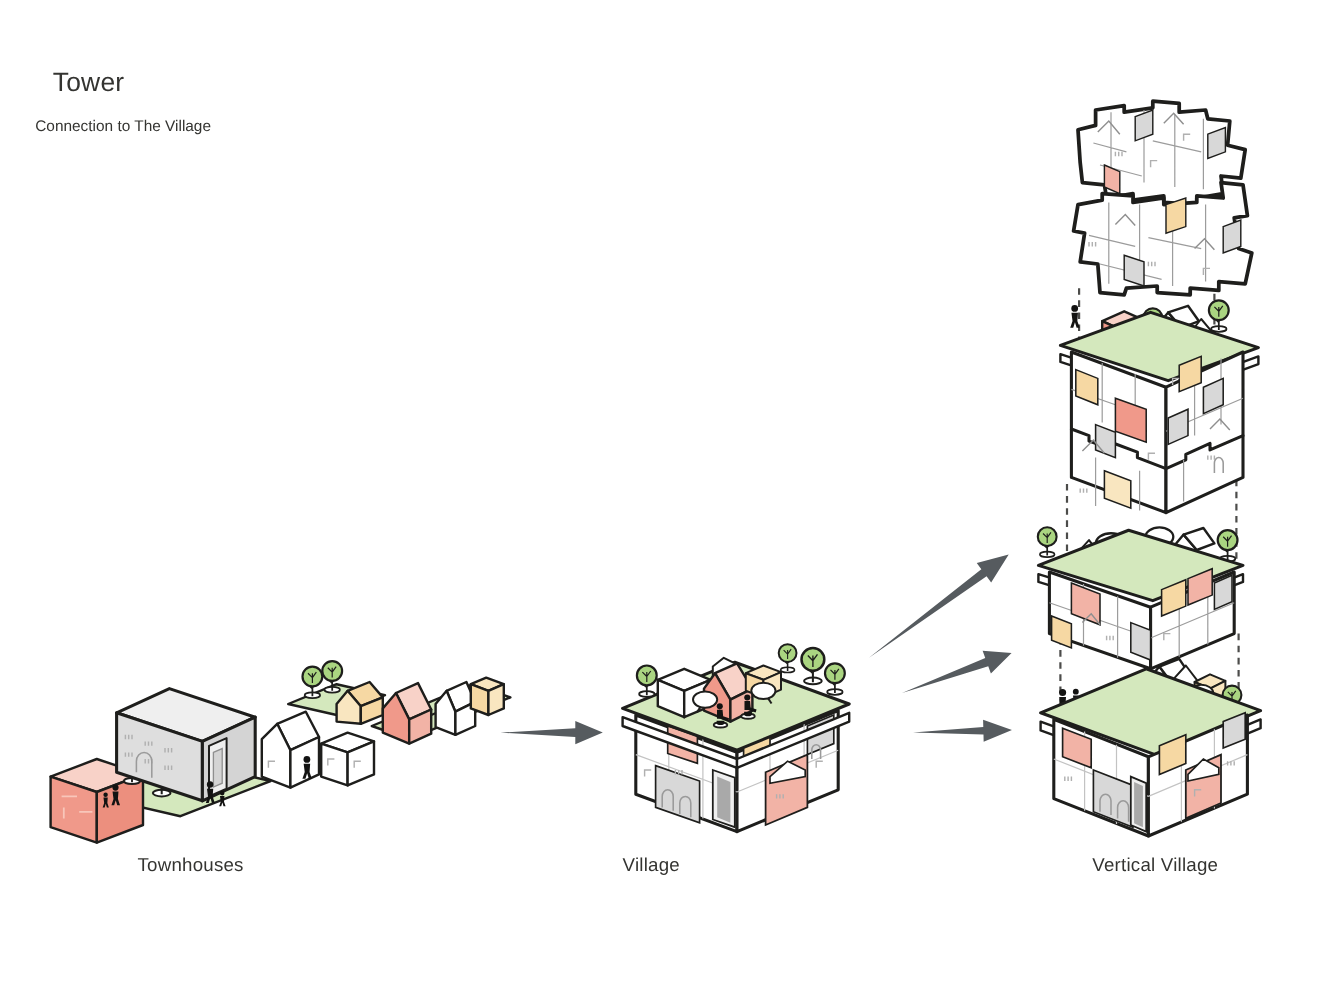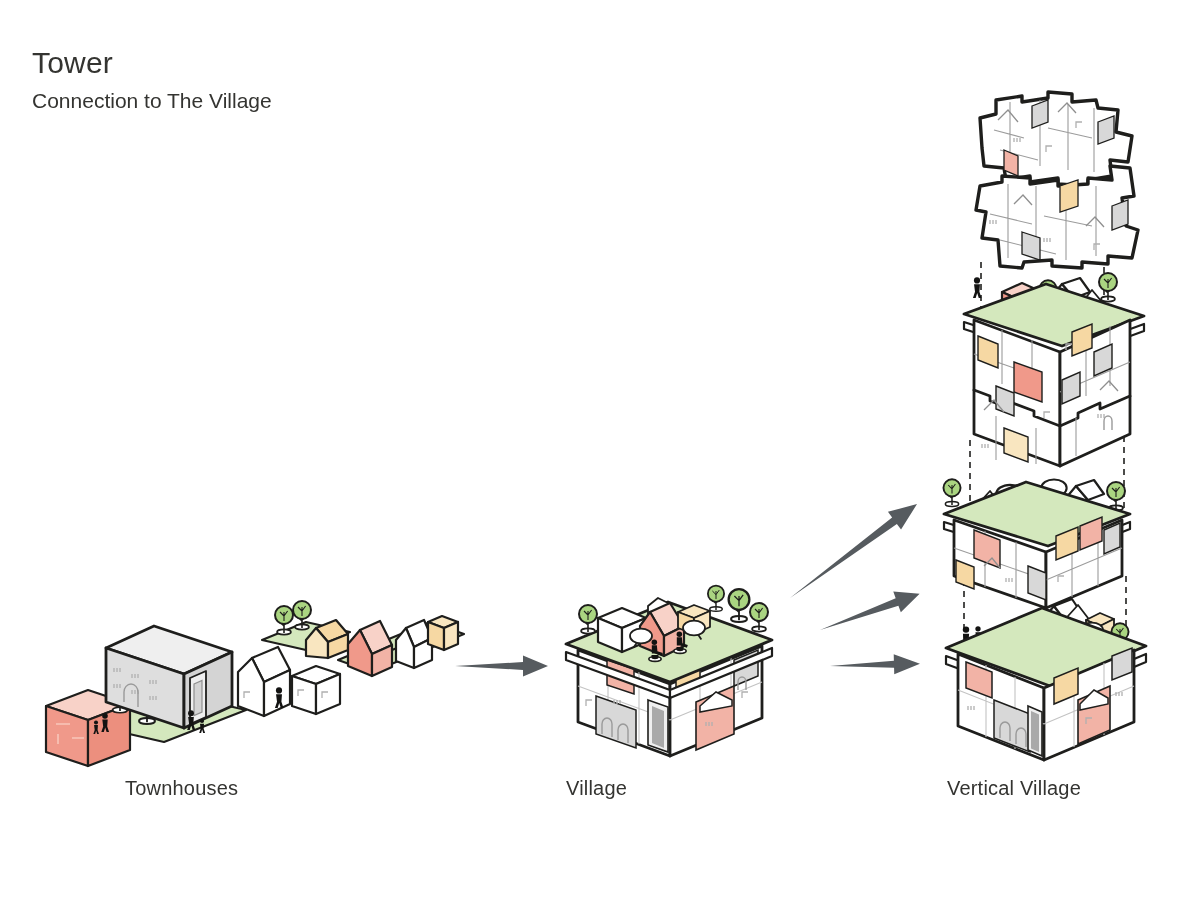--- a/index.html
+++ b/index.html
@@ -1,22 +1,22 @@
 <!DOCTYPE html>
 <html style="--background: #ffffff; --text: #343431; --outline: #1e1e1c; --arrow: #565b5f; --grass: #d4e8bd; --tree: #aad581; --pink: #f0998a; --pinkLight: #f8d2c8; --pinkPanel: #f2b3a6; --tan: #f6d8a3; --grayFacade: #d8d8d8; --grayLight: #efefef;"><head>
 <meta charset="utf-8">
 <style>
   html,body{margin:0;padding:0;background:#fff;}
   .canvas{position:relative;width:1200px;height:900px;background:var(--background,#fff);overflow:hidden;
           font-family:"Liberation Sans","DejaVu Sans",sans-serif;color:var(--text,#343431);}
   .hdr{position:absolute;left:32px;top:46px;}
-  .hdr h1{margin:0;font-size:30px;font-weight:500;letter-spacing:.2px;color:var(--text,#343431);}
-  .hdr p{margin:9px 0 0 0;font-size:21px;font-weight:400;color:var(--text,#343431);}
+  .hdr h1{margin:16px;font-size:24px;font-weight:500;letter-spacing:.2px;color:var(--text,#343431);}
+  .hdr p{margin:9px 0 0 0;font-size:14px;font-weight:400;color:var(--text,#343431);}
   .scene{position:absolute;left:0;top:0;width:1200px;height:900px;}
-  .stage-label{position:absolute;top:777px;font-size:20px;font-weight:400;color:var(--text,#343431);letter-spacing:.2px;}
+  .stage-label{position:absolute;top:777px;font-size:17px;font-weight:400;color:var(--text,#343431);letter-spacing:.2px;}
   
   .ol{stroke:var(--outline,#1e1e1c);stroke-linejoin:round;stroke-linecap:round;}
   .s35{stroke-width:3.4}.s3{stroke-width:2.8}.s2{stroke-width:2.2}.s18{stroke-width:1.8}
   .fw{fill:#fff}.fgrass{fill:var(--grass,#d4e8bd)}.ftree{fill:var(--tree,#aad581)}
   .fpink{fill:var(--pink,#f0998a)}.fpinkL{fill:var(--pinkLight,#f8d2c8)}.fpinkP{fill:var(--pinkPanel,#f2b3a6)}.fpinkD{fill:#ec8f7e}
   .ftan{fill:var(--tan,#f6d8a3)}.ftanL{fill:#f9e6c0}
   .fgray{fill:var(--grayFacade,#d8d8d8)}.fgrayL{fill:var(--grayLight,#efefef)}.fgrayM{fill:#dedede}.fgrayD{fill:#d4d4d4}
   .seam{stroke:#9c9c9c;stroke-width:1.1;fill:none}
   .seamL{stroke:#c3c3c3;stroke-width:1.1;fill:none}
   .mark{stroke:#b0b0b0;stroke-width:1.3;fill:none}
@@ -356,14 +356,14 @@
         <polygon points="1112,656 1132,648 1132,672 1112,680" class="fgray" stroke="#1e1e1c" stroke-width="1.5"></polygon>
         <use href="#win" transform="translate(968,706)"></use>
           <use href="#mk" transform="translate(1086,718)"></use>
         <use href="#win" transform="translate(1116,692)"></use>
       </g>
     </g>
   </svg>
 
   <div class="stage-label" style="left:125px">Townhouses</div>
   <div class="stage-label" style="left:566px">Village</div>
-  <div class="stage-label" style="left:947px">Vertical Village</div>
+  <div class="stage-label" style="left:993px">Vertical Village</div>
 </div>
 
 </body></html>

